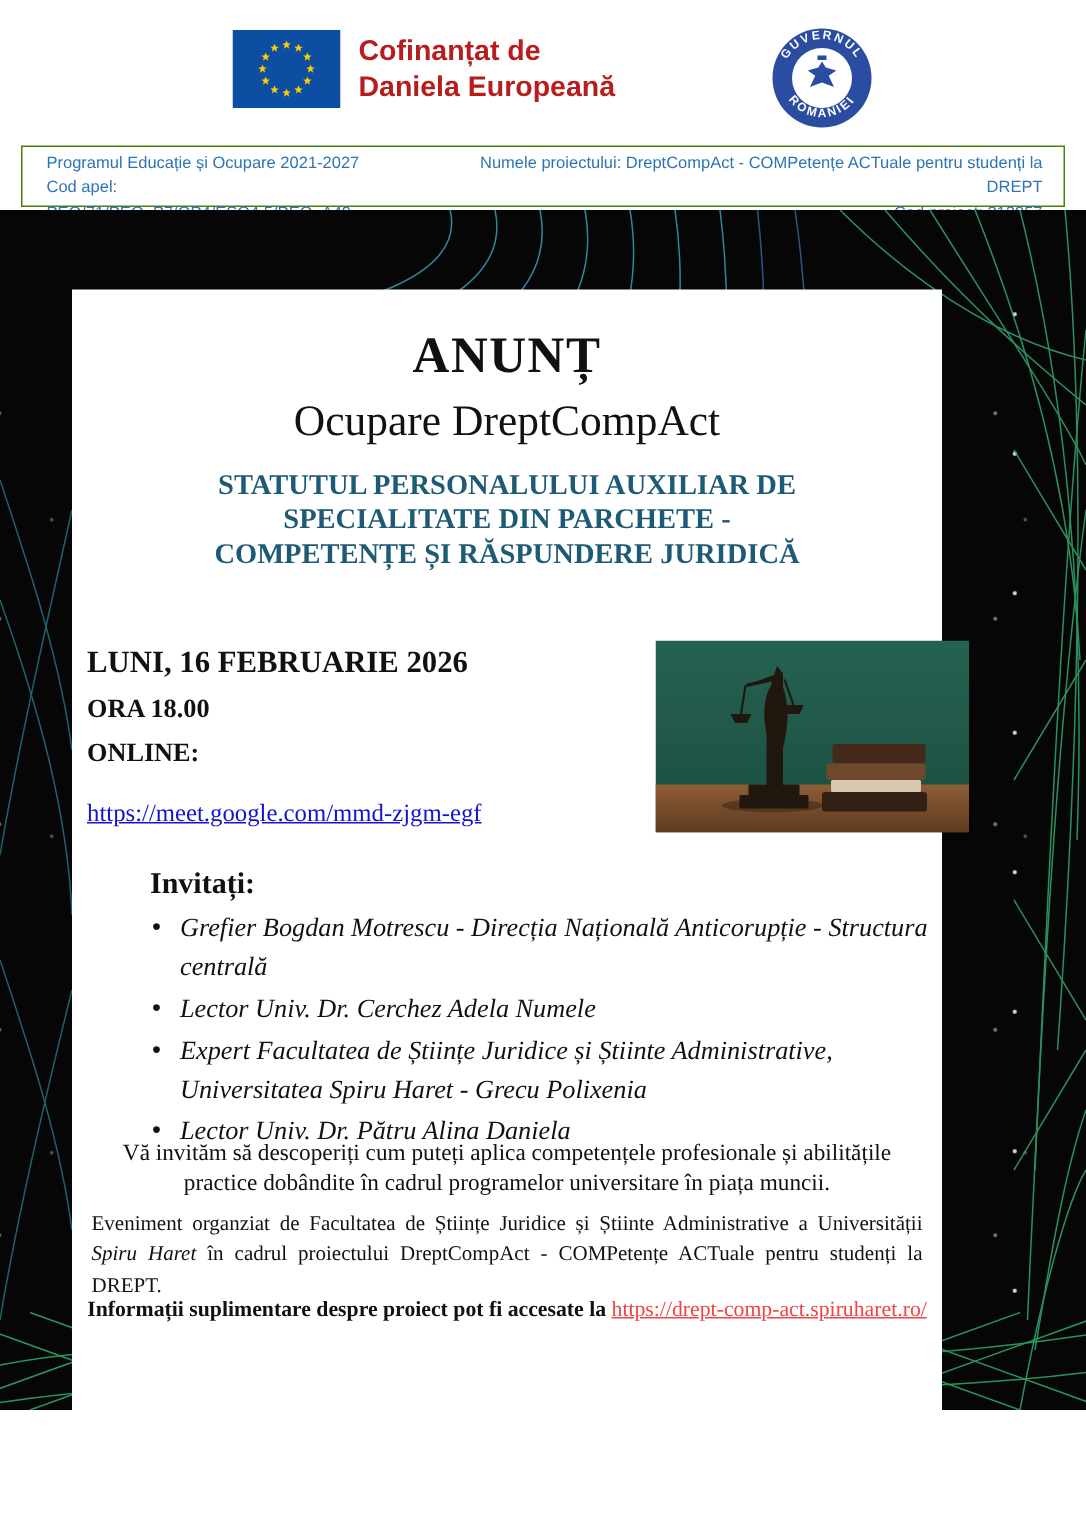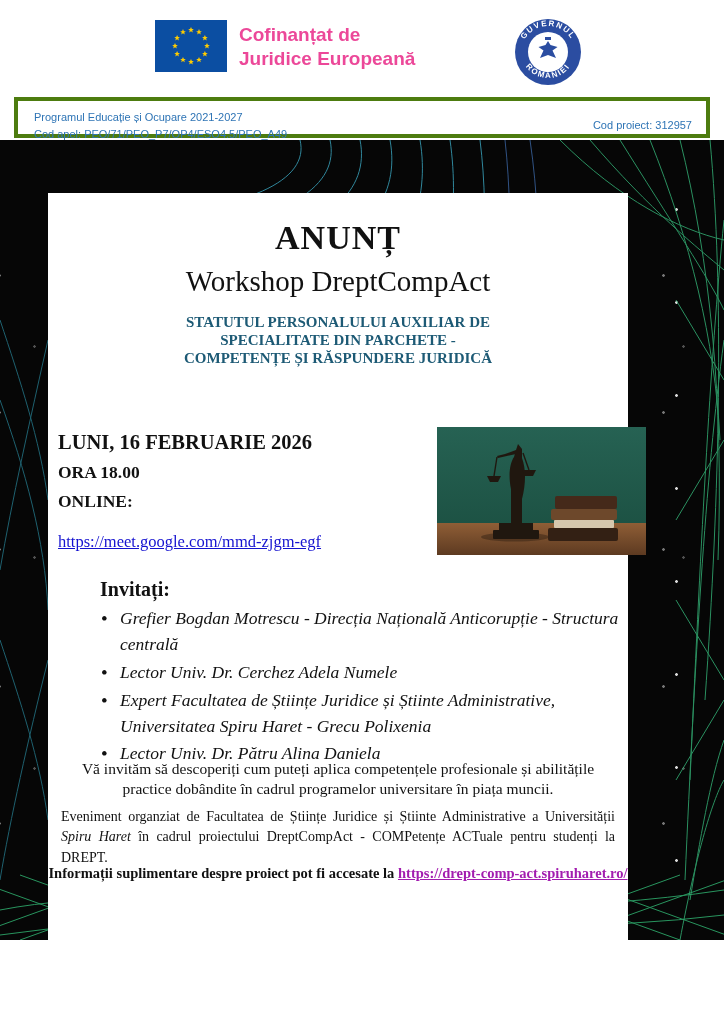--- a/index.html
+++ b/index.html
@@ -8,27 +8,27 @@
     position:relative; width:724px; height:1024px; margin:0 auto;
     background:#060606; overflow:hidden;
     font-family:"Liberation Sans", sans-serif;
   }
 
   
   .header { position:absolute; left:0; top:0; width:724px; height:140px; background:#ffffff; }
   .eu-flag { position:absolute; left:155px; top:20px; }
   .eu-text {
     position:absolute; left:239px; top:23px;
-    font-size:19px; font-weight:bold; color:#ec4899; line-height:1.28;
+    font-size:19px; font-weight:bold; color:#b91c1c; line-height:1.28;
   }
   .gov-seal { position:absolute; left:513px; top:17px; }
 
   .banner {
     position:absolute; left:14px; top:97px; width:696px; height:41px;
-    background:#ffffff; border:4px solid #4d7c0f;
+    background:#ffffff; border:1px solid #4d7c0f;
     display:flex; justify-content:space-between; align-items:center;
     padding:20px 14px 4px 16px;
     font-size:11px; line-height:1.5; color:#2e74b5;
   }
   .banner .right { text-align:right; }
 
   
   .dark-zone {
     position:absolute; left:0; top:140px; width:724px; height:800px;
     background-color:#060606;
@@ -45,21 +45,21 @@
   
   .card {
     position:absolute; left:48px; top:193px; width:580px; height:784px;
     background:#ffffff; font-family:"Liberation Serif", serif; color:#111;
   }
   .card-title { position:absolute; left:0; top:26px; width:100%; text-align:center;
     font-size:34px; font-weight:bold; letter-spacing:1px; }
   .card-subtitle { position:absolute; left:0; top:72px; width:100%; text-align:center;
     font-size:29px; }
   .card-heading { position:absolute; left:0; top:120px; width:100%; text-align:center;
-    font-size:15px; font-weight:bold; color:#1d5a75; line-height:1.2; }
+    font-size:19px; font-weight:bold; color:#1d5a75; line-height:1.2; }
   .schedule { position:absolute; left:10px; top:238px; width:395px; text-align:left; }
   .schedule .date { font-size:20.5px; font-weight:bold; margin-bottom:8px; }
   .schedule .time { font-size:17.5px; font-weight:bold; margin-bottom:8px; }
   .schedule .mode { font-size:17.5px; font-weight:bold; margin-bottom:20px; }
   a.meet-link { font-size:16.5px; color:#1512d0; }
   .photo { position:absolute; left:389px; top:234px; width:209px; height:128px; }
 
   .guests-label { position:absolute; left:52px; top:385px; font-size:20px; font-weight:bold; }
   .guest-list { position:absolute; left:72px; top:413px; width:505px; list-style:none; }
   .guest-list li { position:relative; font-style:italic; font-size:17.5px; line-height:1.48;
@@ -67,21 +67,21 @@
   .guest-list li::before { content:"\2022"; position:absolute; left:-19px; top:-1px;
     font-size:19px; font-style:normal; }
 
   .para-invite { position:absolute; left:20px; top:566px; width:540px; text-align:center;
     font-size:15.5px; line-height:1.32; }
   .para-org { position:absolute; left:13px; top:614px; width:554px; text-align:justify;
     font-size:14px; line-height:1.45; }
   .para-org .it { font-style:italic; }
   .info-line { position:absolute; left:0; top:672px; width:100%; text-align:center;
     font-size:14.5px; font-weight:bold; }
-  a.site-link { color:#a21caf; text-decoration:underline; font-weight:bold; }
+  a.site-link { color:#ef4444; text-decoration:underline; font-weight:normal; }
 
   
   .footer { position:absolute; left:0; top:940px; width:724px; height:84px; background:#ffffff; }
 </style>
 </head>
 <body>
 
 <div class="page">
 
   <div class="header">
@@ -98,21 +98,21 @@
         <use href="#st" x="44" y="39.9"></use>
       <use href="#st" x="36" y="42"></use>
         <use href="#st" x="28" y="39.9"></use>
         <use href="#st" x="22.1" y="34"></use>
       <use href="#st" x="20" y="26"></use>
         <use href="#st" x="22.1" y="18"></use>
         <use href="#st" x="28" y="12.1"></use>
     </svg>
     <div class="eu-text">
       <div>Cofinanțat de</div>
-      <div>Juridice Europeană</div>
+      <div>Daniela Europeană</div>
     </div>
     <svg class="gov-seal" width="70" height="70" viewBox="0 0 70 70">
       <defs>
         <path id="arcT" d="M 8,36 A 27,27 0 0 1 62,36" fill="none"></path>
         <path id="arcB" d="M 8,34 A 27,27 0 0 0 62,34" fill="none"></path>
       </defs>
       <circle cx="35" cy="35" r="33" fill="#2b4da1"></circle>
       <circle cx="35" cy="35" r="20" fill="#ffffff"></circle>
       <path d="M35,24 l-2.5,4 l-7,2 l5,3.5 l-3.5,7.5 l8,-3 l8,3 l-3.5,-7.5 l5,-3.5 l-7,-2 z" fill="#2b4da1"></path>
       <rect x="32" y="20" width="6" height="3" fill="#2b4da1"></rect>
@@ -123,20 +123,21 @@
         <textPath href="#arcB" startOffset="50%" text-anchor="middle">ROMÂNIEI</textPath>
       </text>
     </svg>
 
     <div class="banner">
       <div class="left">
         <div>Programul Educație și Ocupare 2021-2027</div>
         <div>Cod apel: PEO/71/PEO_P7/OP4/ESO4.5/PEO_A49</div>
       </div>
       <div class="right">
+        <div>Numele proiectului: DreptCompAct - COMPetențe ACTuale pentru studenți la DREPT</div>
         <div>Cod proiect: 312957</div>
       </div>
     </div>
   </div>
 
   <div class="dark-zone">
     <svg class="mesh" width="724" height="800" viewBox="0 0 724 800">
       <g stroke="#3fb3cf" fill="none" opacity="0.75" stroke-width="1">
         <path d="M300,0 C310,40 250,70 120,78"></path>
         <path d="M330,0 C340,45 290,80 170,95"></path>
@@ -197,21 +198,21 @@
         <path d="M500,735 L680,800"></path>
           <path d="M560,735 L740,800"></path>
         <path d="M0,770 C180,735 420,795 724,750"></path>
         <path d="M0,795 C240,760 480,805 724,775"></path>
       </g>
     </svg>
   </div>
 
   <div class="card">
     <div class="card-title">ANUNȚ</div>
-    <div class="card-subtitle">Workshop DreptCompAct</div>
+    <div class="card-subtitle">Ocupare DreptCompAct</div>
     <div class="card-heading">
       <div>STATUTUL PERSONALULUI AUXILIAR DE</div>
       <div>SPECIALITATE DIN PARCHETE -</div>
       <div>COMPETENȚE ȘI RĂSPUNDERE JURIDICĂ</div>
     </div>
 
     <div class="schedule">
       <div class="date">LUNI, 16 FEBRUARIE 2026</div>
       <div class="time">ORA 18.00</div>
       <div class="mode">ONLINE:</div>

